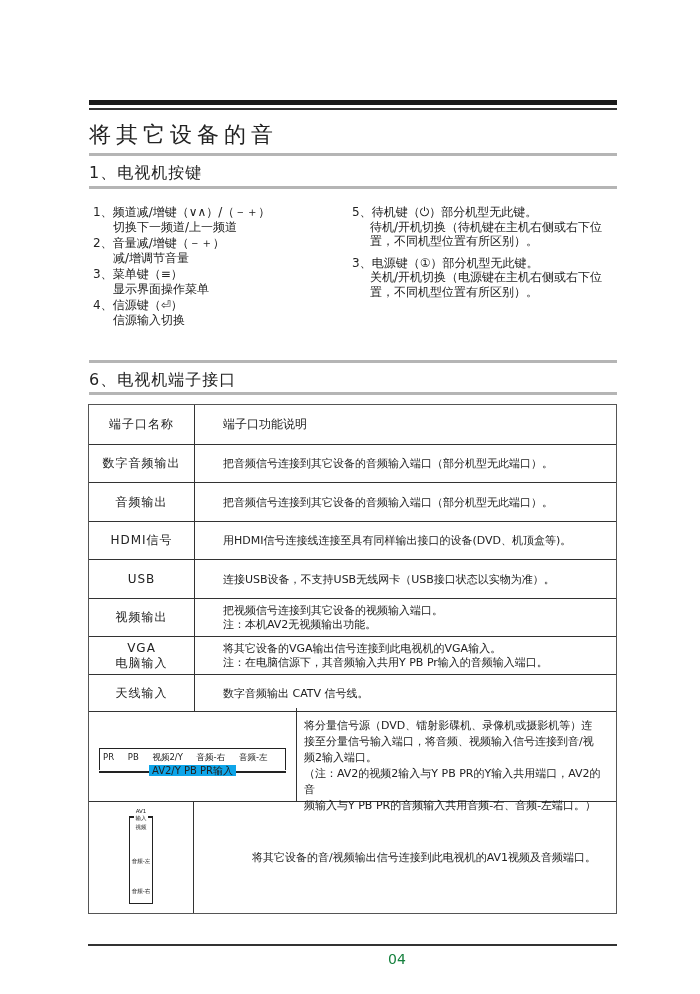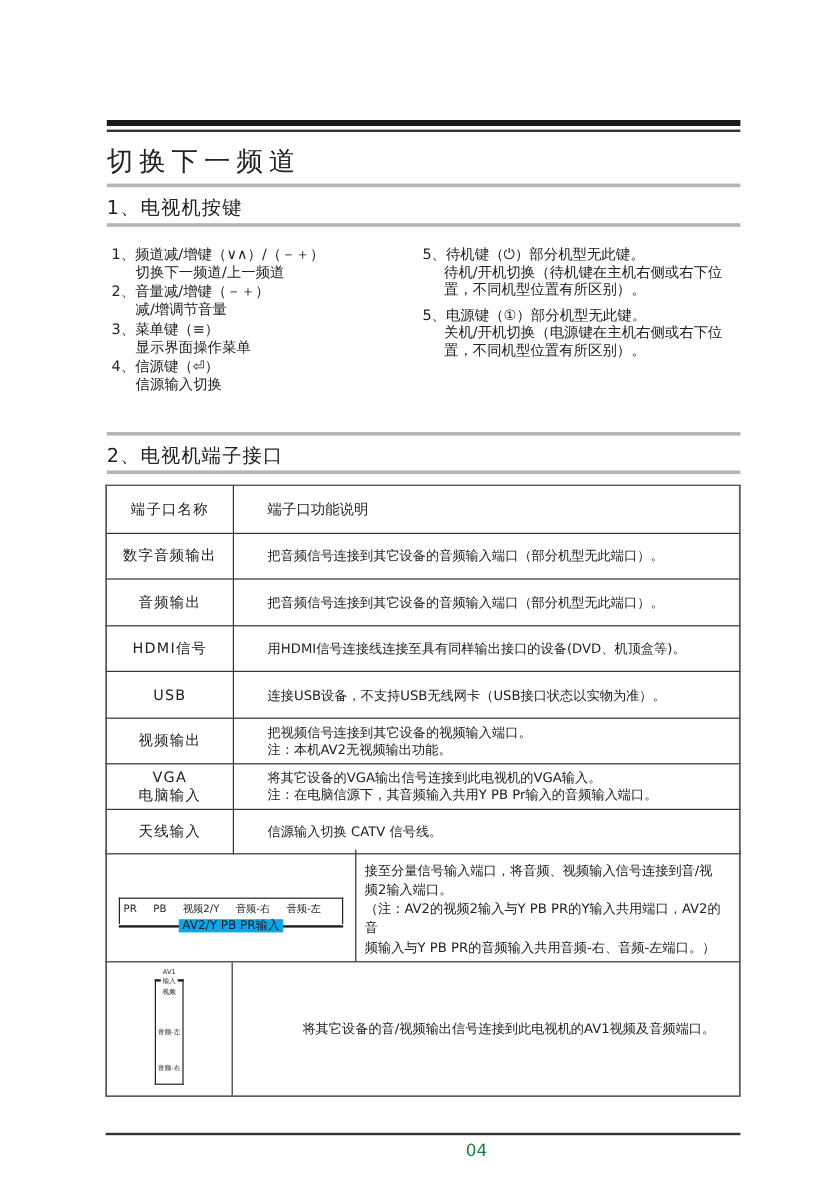--- a/index.html
+++ b/index.html
@@ -48,21 +48,21 @@
   .av1-desc { position: absolute; left: 130px; top: 48px; font-size: 11px; color: #222; margin-left: 33px; }
 
   .footer-rule { left: 88px; top: 944px; width: 529px; height: 1.5px; background: #333; }
   .page-num { left: 0; width: 700px; top: 951px; text-align: center; font-size: 14px; color: #15803d; padding-left: 47px; }
 </style>
 </head>
 <body>
 
 <div class="abs rule-thick"></div>
 <div class="abs rule-thin"></div>
-<div class="abs main-title">切换下一频道</div>
+<div class="abs main-title">将其它设备的音</div>
 <div class="abs gray-rule" style="top:153px"></div>
 
 <div class="abs sec-title" style="top:163px">1、电视机按键</div>
 <div class="abs gray-rule" style="top:186px"></div>
 
 <div class="abs keys" style="left:93px; top:205px; width:240px;">
   <div class="item">
     <div>1、频道减/增键（∨∧）/（－＋）</div>
     <div class="sub">切换下一频道/上一频道</div>
   </div>
@@ -80,28 +80,28 @@
   </div>
 </div>
 
 <div class="abs keys" style="left:352px; top:205px; width:270px;">
   <div class="item" style="margin-bottom:7px">
     <div>5、待机键（⏻）部分机型无此键。</div>
     <div class="sub2">待机/开机切换（待机键在主机右侧或右下位</div>
     <div class="sub2">置，不同机型位置有所区别）。</div>
   </div>
   <div class="item">
-    <div>5、电源键（①）部分机型无此键。</div>
+    <div>3、电源键（①）部分机型无此键。</div>
     <div class="sub2">关机/开机切换（电源键在主机右侧或右下位</div>
     <div class="sub2">置，不同机型位置有所区别）。</div>
   </div>
 </div>
 
 <div class="abs gray-rule" style="top:360px"></div>
-<div class="abs sec-title" style="top:370px">2、电视机端子接口</div>
+<div class="abs sec-title" style="top:370px">6、电视机端子接口</div>
 <div class="abs gray-rule" style="top:392px"></div>
 
 <table class="ports">
   <tbody>
       <tr style="height:40px">
     <td class="name">端子口名称</td>
     <td class="desc" style="font-size:12px">端子口功能说明</td>
   </tr>
   <tr style="height:38px">
     <td class="name">数字音频输出</td>
@@ -131,40 +131,41 @@
       <div>VGA</div>
       <div>电脑输入</div>
     </td>
     <td class="desc" style="line-height:14px">
       <div>将其它设备的VGA输出信号连接到此电视机的VGA输入。</div>
       <div>注：在电脑信源下，其音频输入共用Y PB Pr输入的音频输入端口。</div>
     </td>
   </tr>
   <tr style="height:37px">
     <td class="name">天线输入</td>
-    <td class="desc">信源输入切换 CATV 信号线。</td>
+    <td class="desc">数字音频输出 CATV 信号线。</td>
   </tr>
 </tbody>
   </table>
 
 <div class="row-comp">
   <div class="comp-split"></div>
   <div class="comp-diagram"></div>
   <div class="comp-labels">
     <span>PR</span>
     <span>PB</span>
     <span>视频2/Y</span>
     <span>音频-右</span>
     <span>音频-左</span>
   </div>
   <div class="comp-bottom">
     <div class="line" style="left:0; width:187px;"></div>
     <div class="lbl"><span>AV2/Y PB PR输入</span></div>
   </div>
   <div class="comp-text">
+    <div>将分量信号源（DVD、镭射影碟机、录像机或摄影机等）连</div>
     <div>接至分量信号输入端口，将音频、视频输入信号连接到音/视</div>
     <div>频2输入端口。</div>
     <div>（注：AV2的视频2输入与Y PB PR的Y输入共用端口，AV2的音</div>
     <div>频输入与Y PB PR的音频输入共用音频-右、音频-左端口。）</div>
   </div>
 </div>
 
 <div class="row-av1">
   <div class="av1-split"></div>
   <div class="av1-box"></div>

